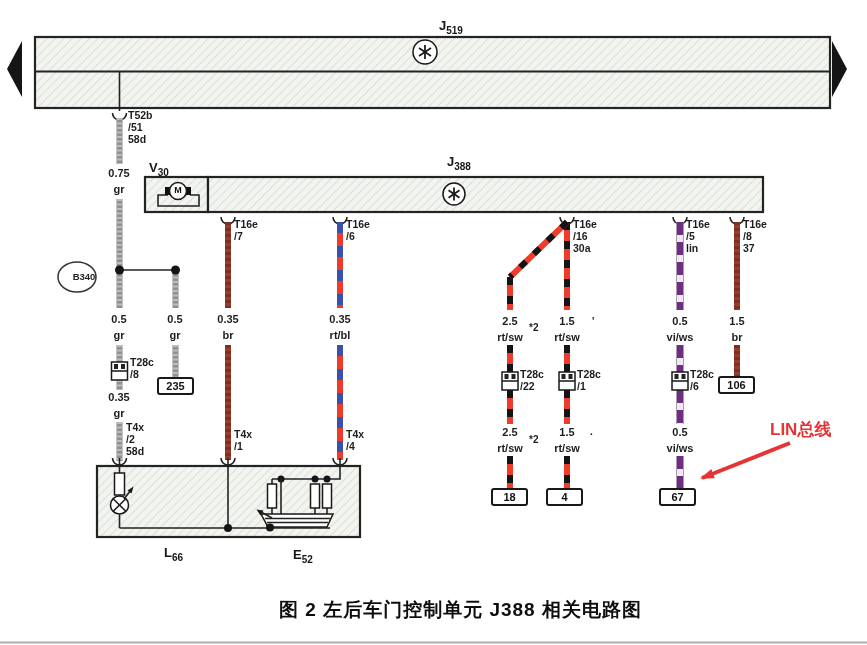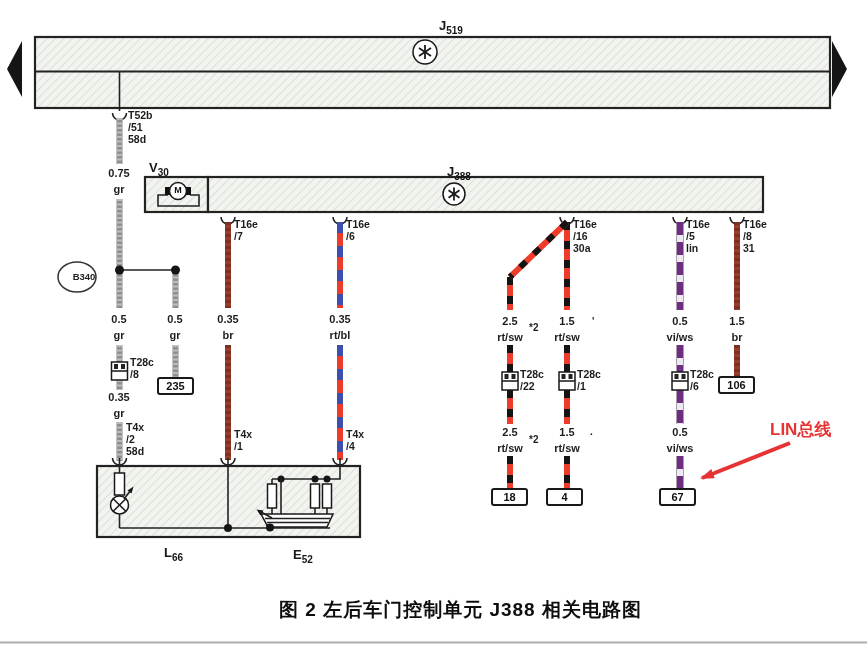--- a/index.html
+++ b/index.html
@@ -215,21 +215,21 @@
     </g>
   </g>
 
   <line x1="790" y1="443" x2="702" y2="478" stroke="var(--c-callout,#e63333)" stroke-width="4" marker-end="url(#redhead)"></line>
 
   <line x1="0" y1="642.5" x2="867" y2="642.5" stroke="#adadad" stroke-width="2"></line>
 </svg>
 
 <div class="cmp" style="left:439px;top:18px"><span>J</span><sub>519</sub></div>
 <div class="cmp" style="left:149px;top:160px"><span>V</span><sub>30</sub></div>
-<div class="cmp" style="left:447px;top:164px"><span>J</span><sub>388</sub></div>
+<div class="cmp" style="left:447px;top:154px"><span>J</span><sub>388</sub></div>
 <div class="cmp" style="left:164px;top:545px"><span>L</span><sub>66</sub></div>
 <div class="cmp" style="left:293px;top:547px"><span>E</span><sub>52</sub></div>
 <div class="b340">B340</div>
 <div class="motor-m">M</div>
 
 <div class="lbl" style="left:128px;top:109px">
   <div>T52b</div>
   <div>/51</div>
   <div>58d</div>
 </div>
@@ -247,21 +247,21 @@
   <div>30a</div>
 </div>
 <div class="lbl" style="left:686px;top:218px">
   <div>T16e</div>
   <div>/5</div>
   <div>lin</div>
 </div>
 <div class="lbl" style="left:743px;top:218px">
   <div>T16e</div>
   <div>/8</div>
-  <div>31</div>
+  <div>37</div>
 </div>
 <div class="lbl" style="left:130px;top:356px">
   <div>T28c</div>
   <div>/8</div>
 </div>
 <div class="lbl" style="left:520px;top:368px">
   <div>T28c</div>
   <div>/22</div>
 </div>
 <div class="lbl" style="left:577px;top:368px">

